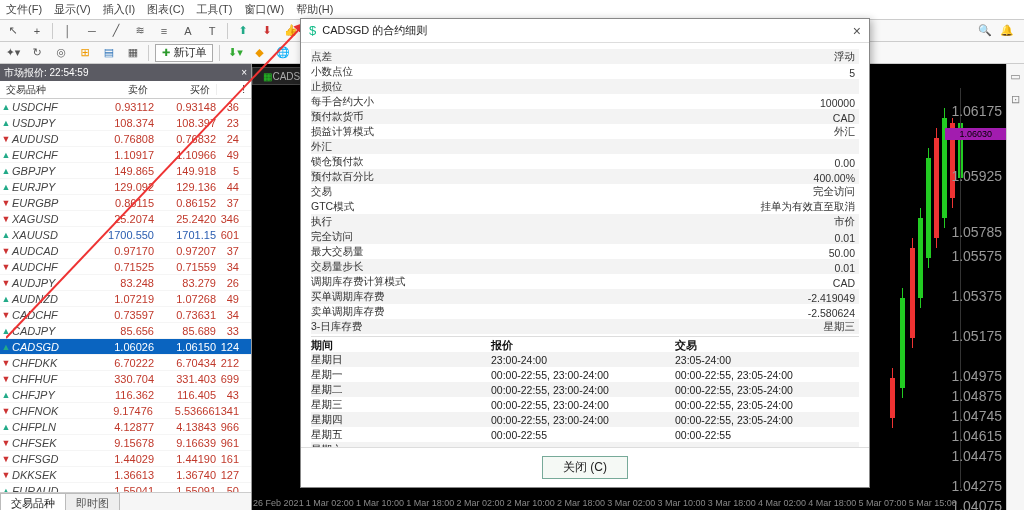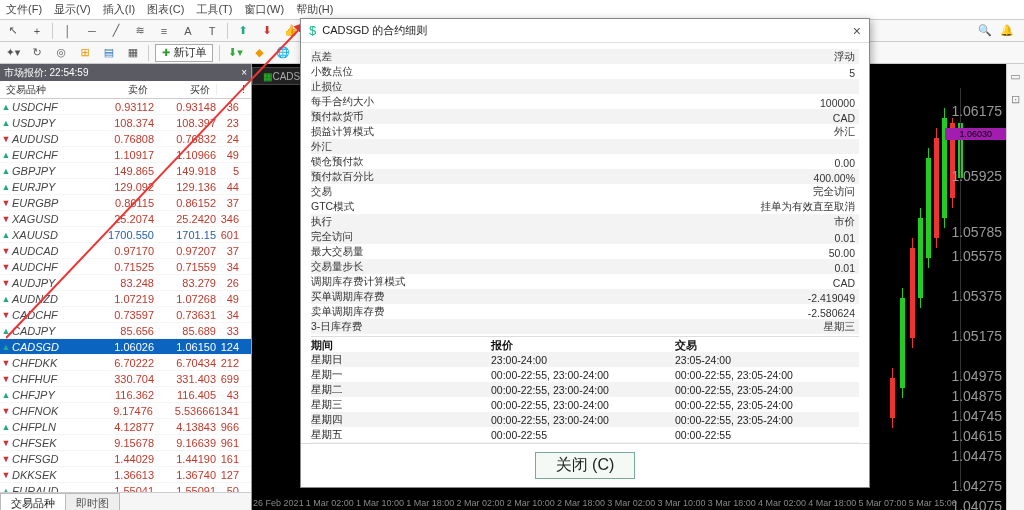--- a/index.html
+++ b/index.html
@@ -51,21 +51,21 @@
   .spec-row { display:flex; height:15px; align-items:flex-end; font-size:10.5px; }
   .spec-row.odd { background:#f3f3f3; }
   .spec-row .k { flex:1; color:#333; }
   .spec-row .v { color:#333; text-align:right; padding-right:4px; }
   .spec-hdr { display:flex; height:16px; align-items:center; font-weight:bold; font-size:11px; margin-top:4px; color:#111; }
   .spec-hdr .h1{flex:0 0 180px;} .spec-hdr .h2{flex:1;} .spec-hdr .h3{flex:1;}
   .trade-row { display:flex; height:15px; align-items:center; font-size:10.5px;}
   .trade-row.odd { background:#f3f3f3;}
   .trade-row .d{flex:0 0 180px;} .trade-row .q{flex:1;} .trade-row .t{flex:1;}
   .dlg-foot { padding:8px; text-align:center; border-top:1px solid #ddd;}
-  .closebtn { display:inline-block; padding:2px 20px; border:1px solid #7a9; background:#f5f9f5; font-size:16px;}
+  .closebtn { display:inline-block; padding:2px 20px; border:1px solid #7a9; background:#f5f9f5; font-size:12px;}
   .arrow-line { position:absolute; left:6px; top:22px; width:310px; height:320px; pointer-events:none; }
 </style>
 </head>
 <body>
 
 <div class="menubar">
   <span class="item">文件(F)</span>
   <span class="item">显示(V)</span>
   <span class="item">插入(I)</span>
   <span class="item">图表(C)</span>

